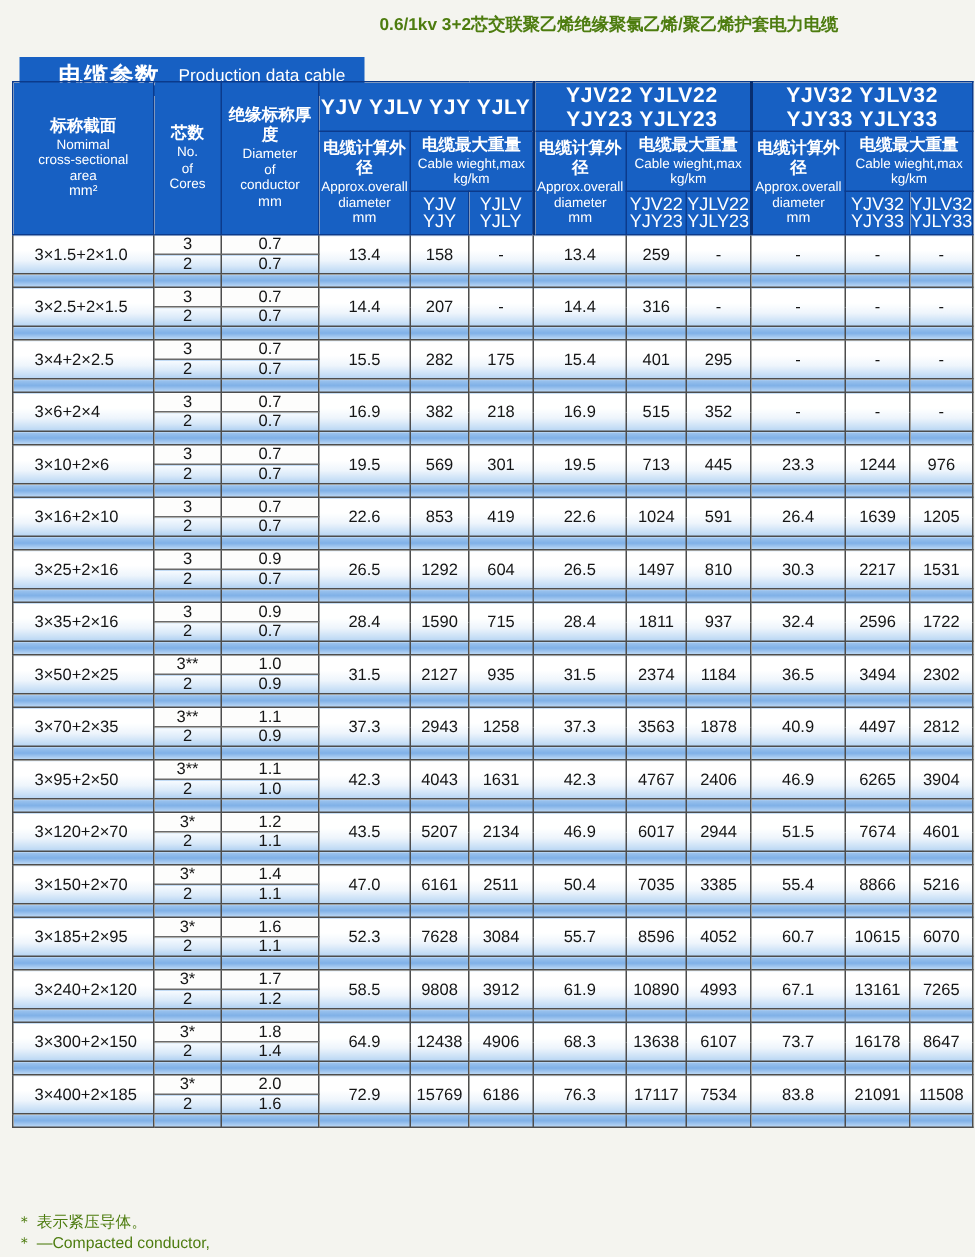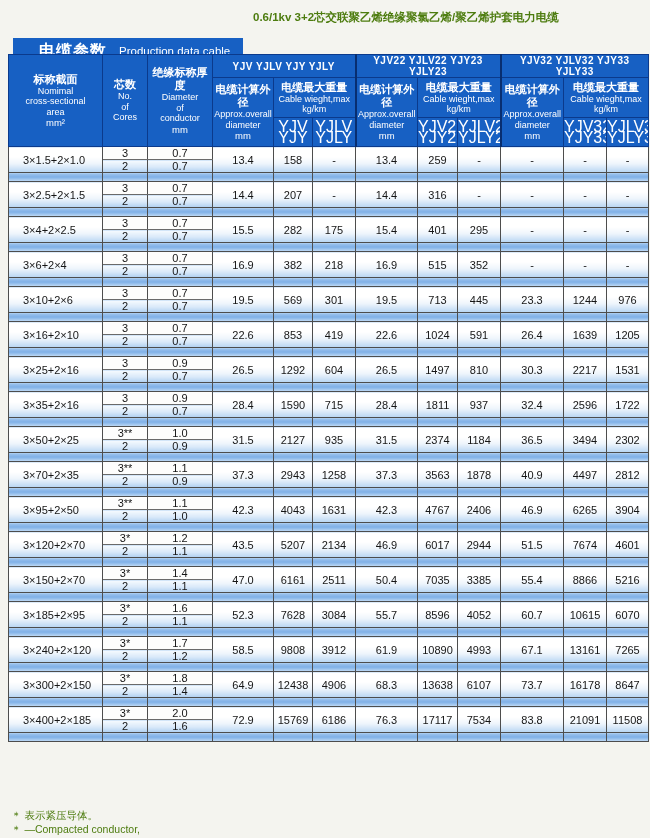--- a/index.html
+++ b/index.html
@@ -27,22 +27,22 @@
   
   thead th {
     background:#1760c3; color:#ffffff; font-weight:normal;
     border:1px solid #0b3a8c; vertical-align:middle; text-align:center;
   }
   thead .gb { border-left:2px solid #082e70;margin-left:28px; }
   tr.h1 { height:22px; } tr.h2 { height:40px; } tr.h3 { height:29px; }
   .zh  { display:block; font-size:11px; font-weight:bold; line-height:13px; }
   .en  { display:block; font-size:9px;  line-height:10.5px; white-space:pre-line; }
   .unit{ display:block; font-size:9.5px; line-height:11px; }
-  .gtitle { font-size:10px; font-weight:bold; letter-spacing:0.5px; }
-  .subh { font-size:16px; line-height:11.5px; white-space:pre-line; }
+  .gtitle { font-size:14px; font-weight:bold; letter-spacing:0.5px; }
+  .subh { font-size:12px; line-height:11.5px; white-space:pre-line; }
 
   
   tbody td {
     border:1px solid #4d4d4d; font-size:11px; color:#151515;
     text-align:center; vertical-align:middle;
   }
   tbody .gb { border-left:1px solid #333; }
   tr.r1 { height:13px; } tr.r2 { height:13px; } tr.sep { height:9px; }
   td.area {
     text-align:left; padding-left:14px; font-size:11px;

